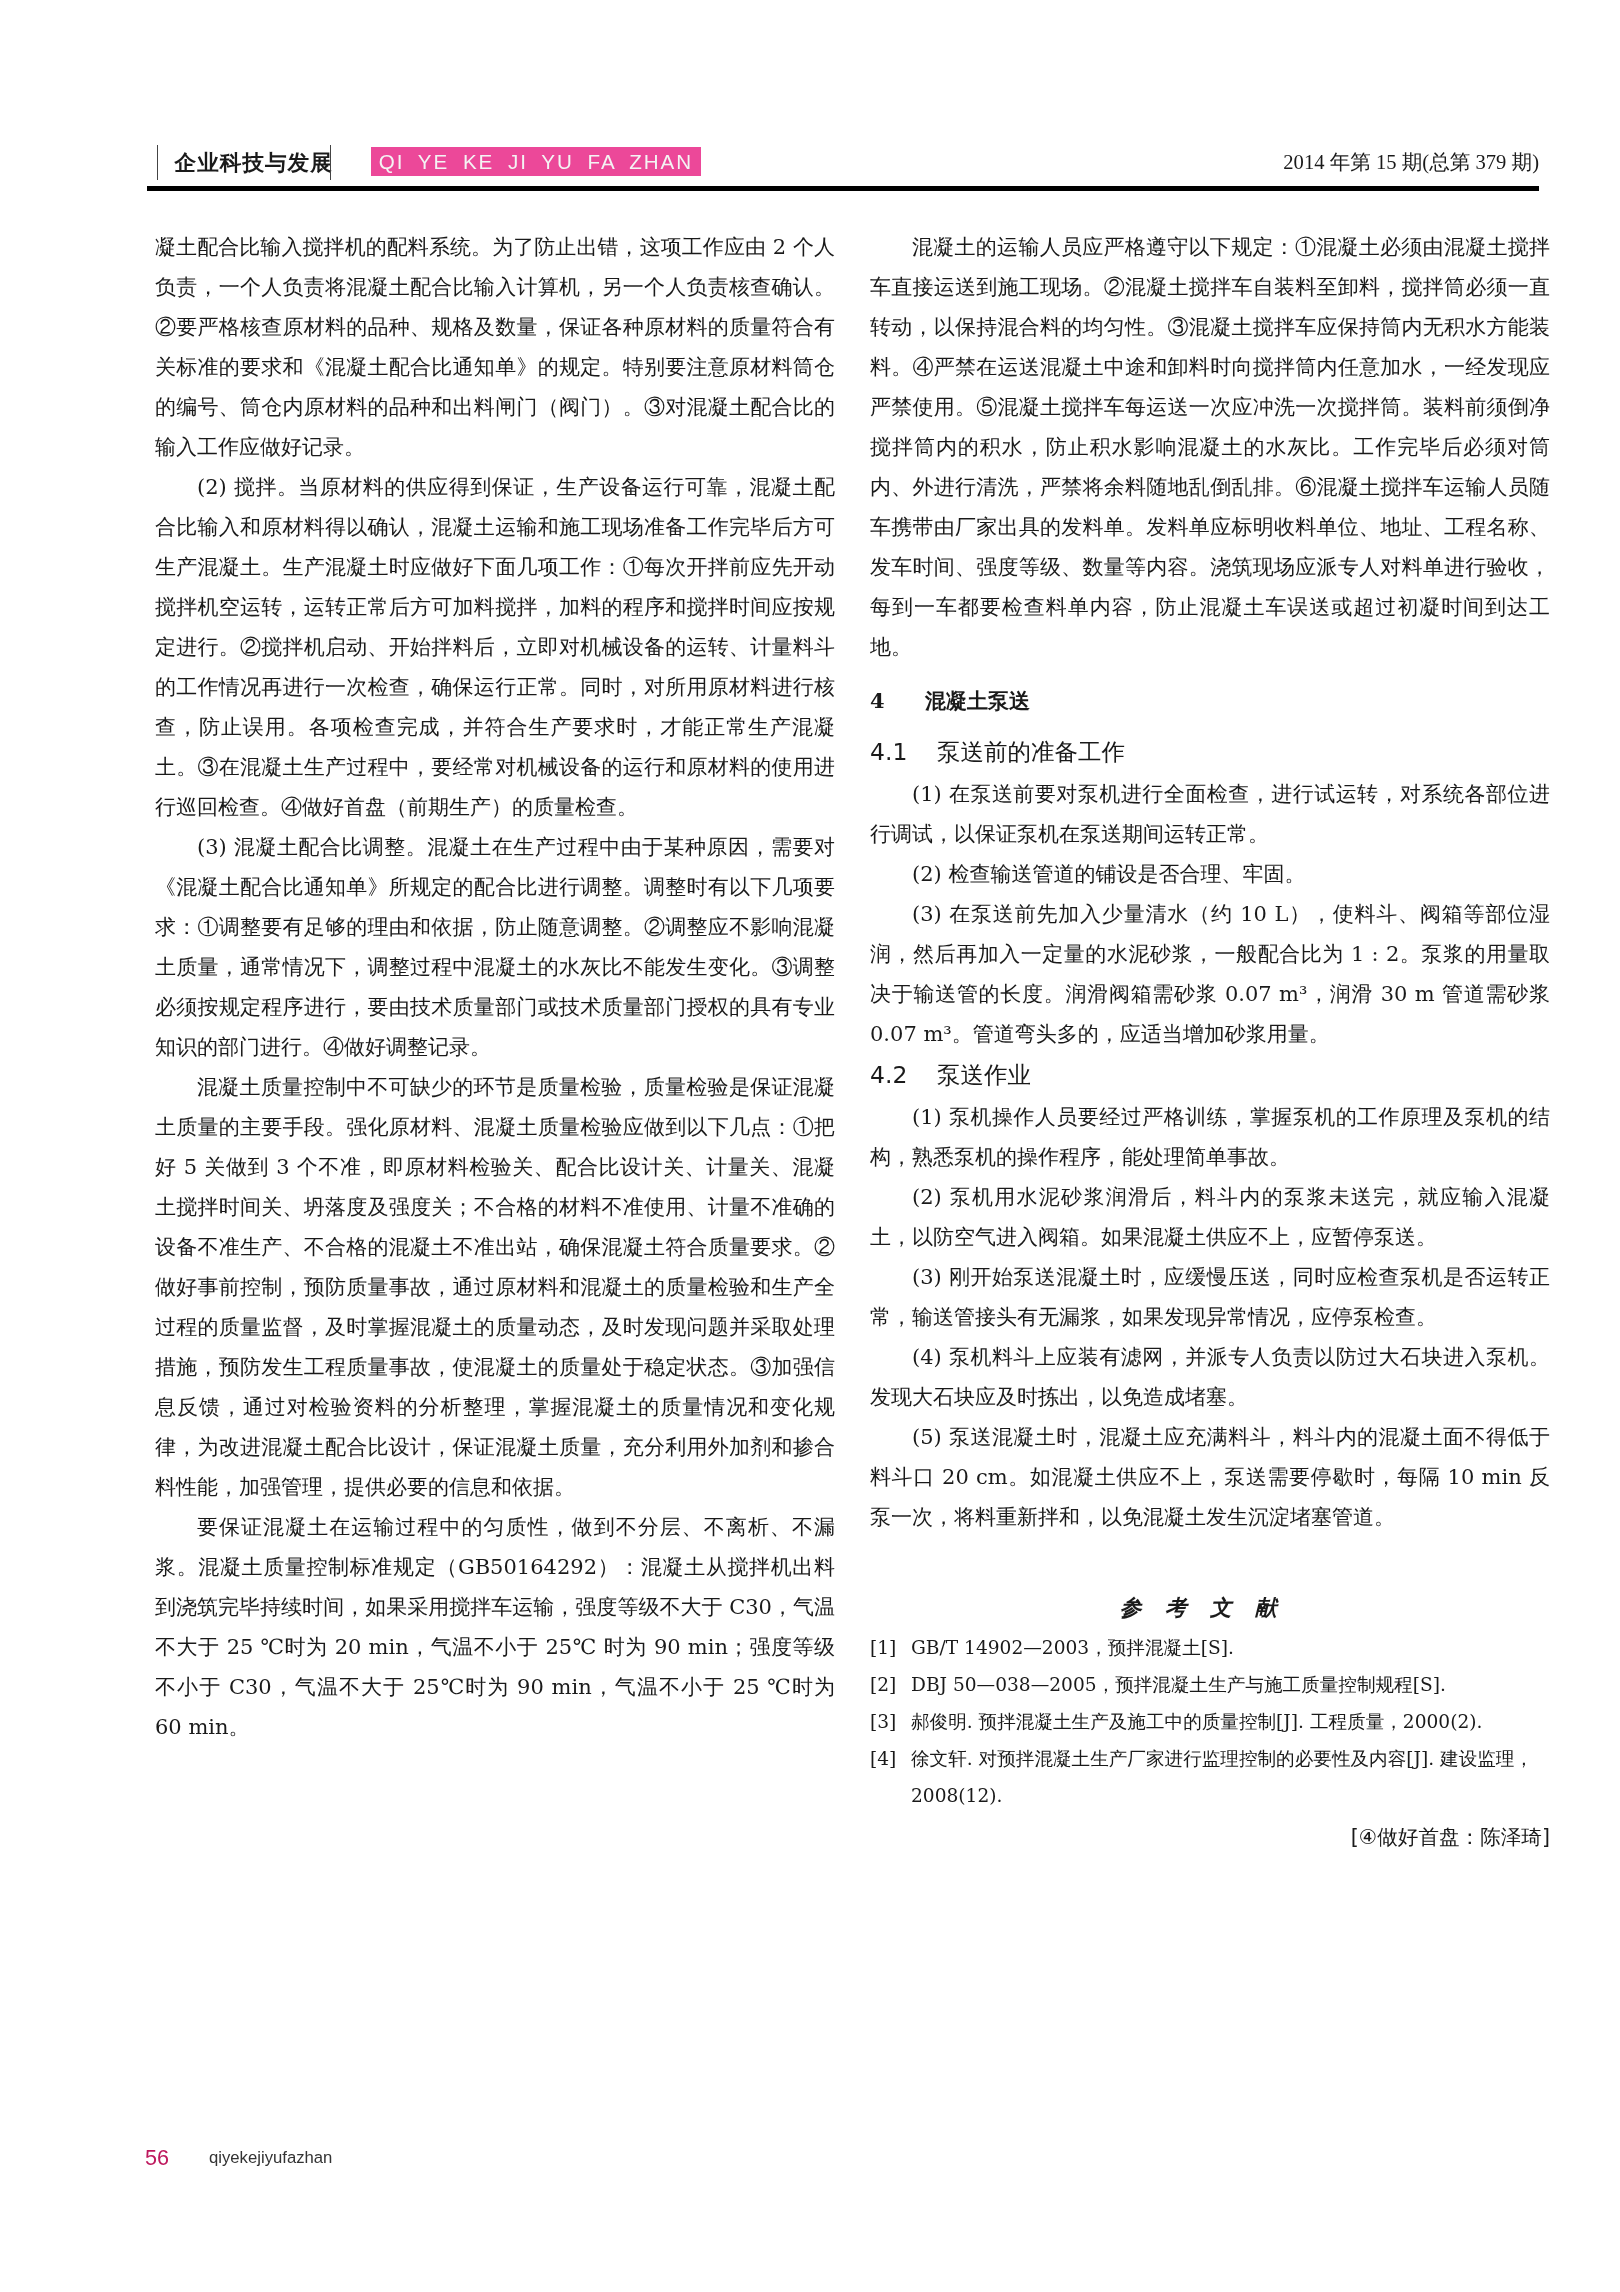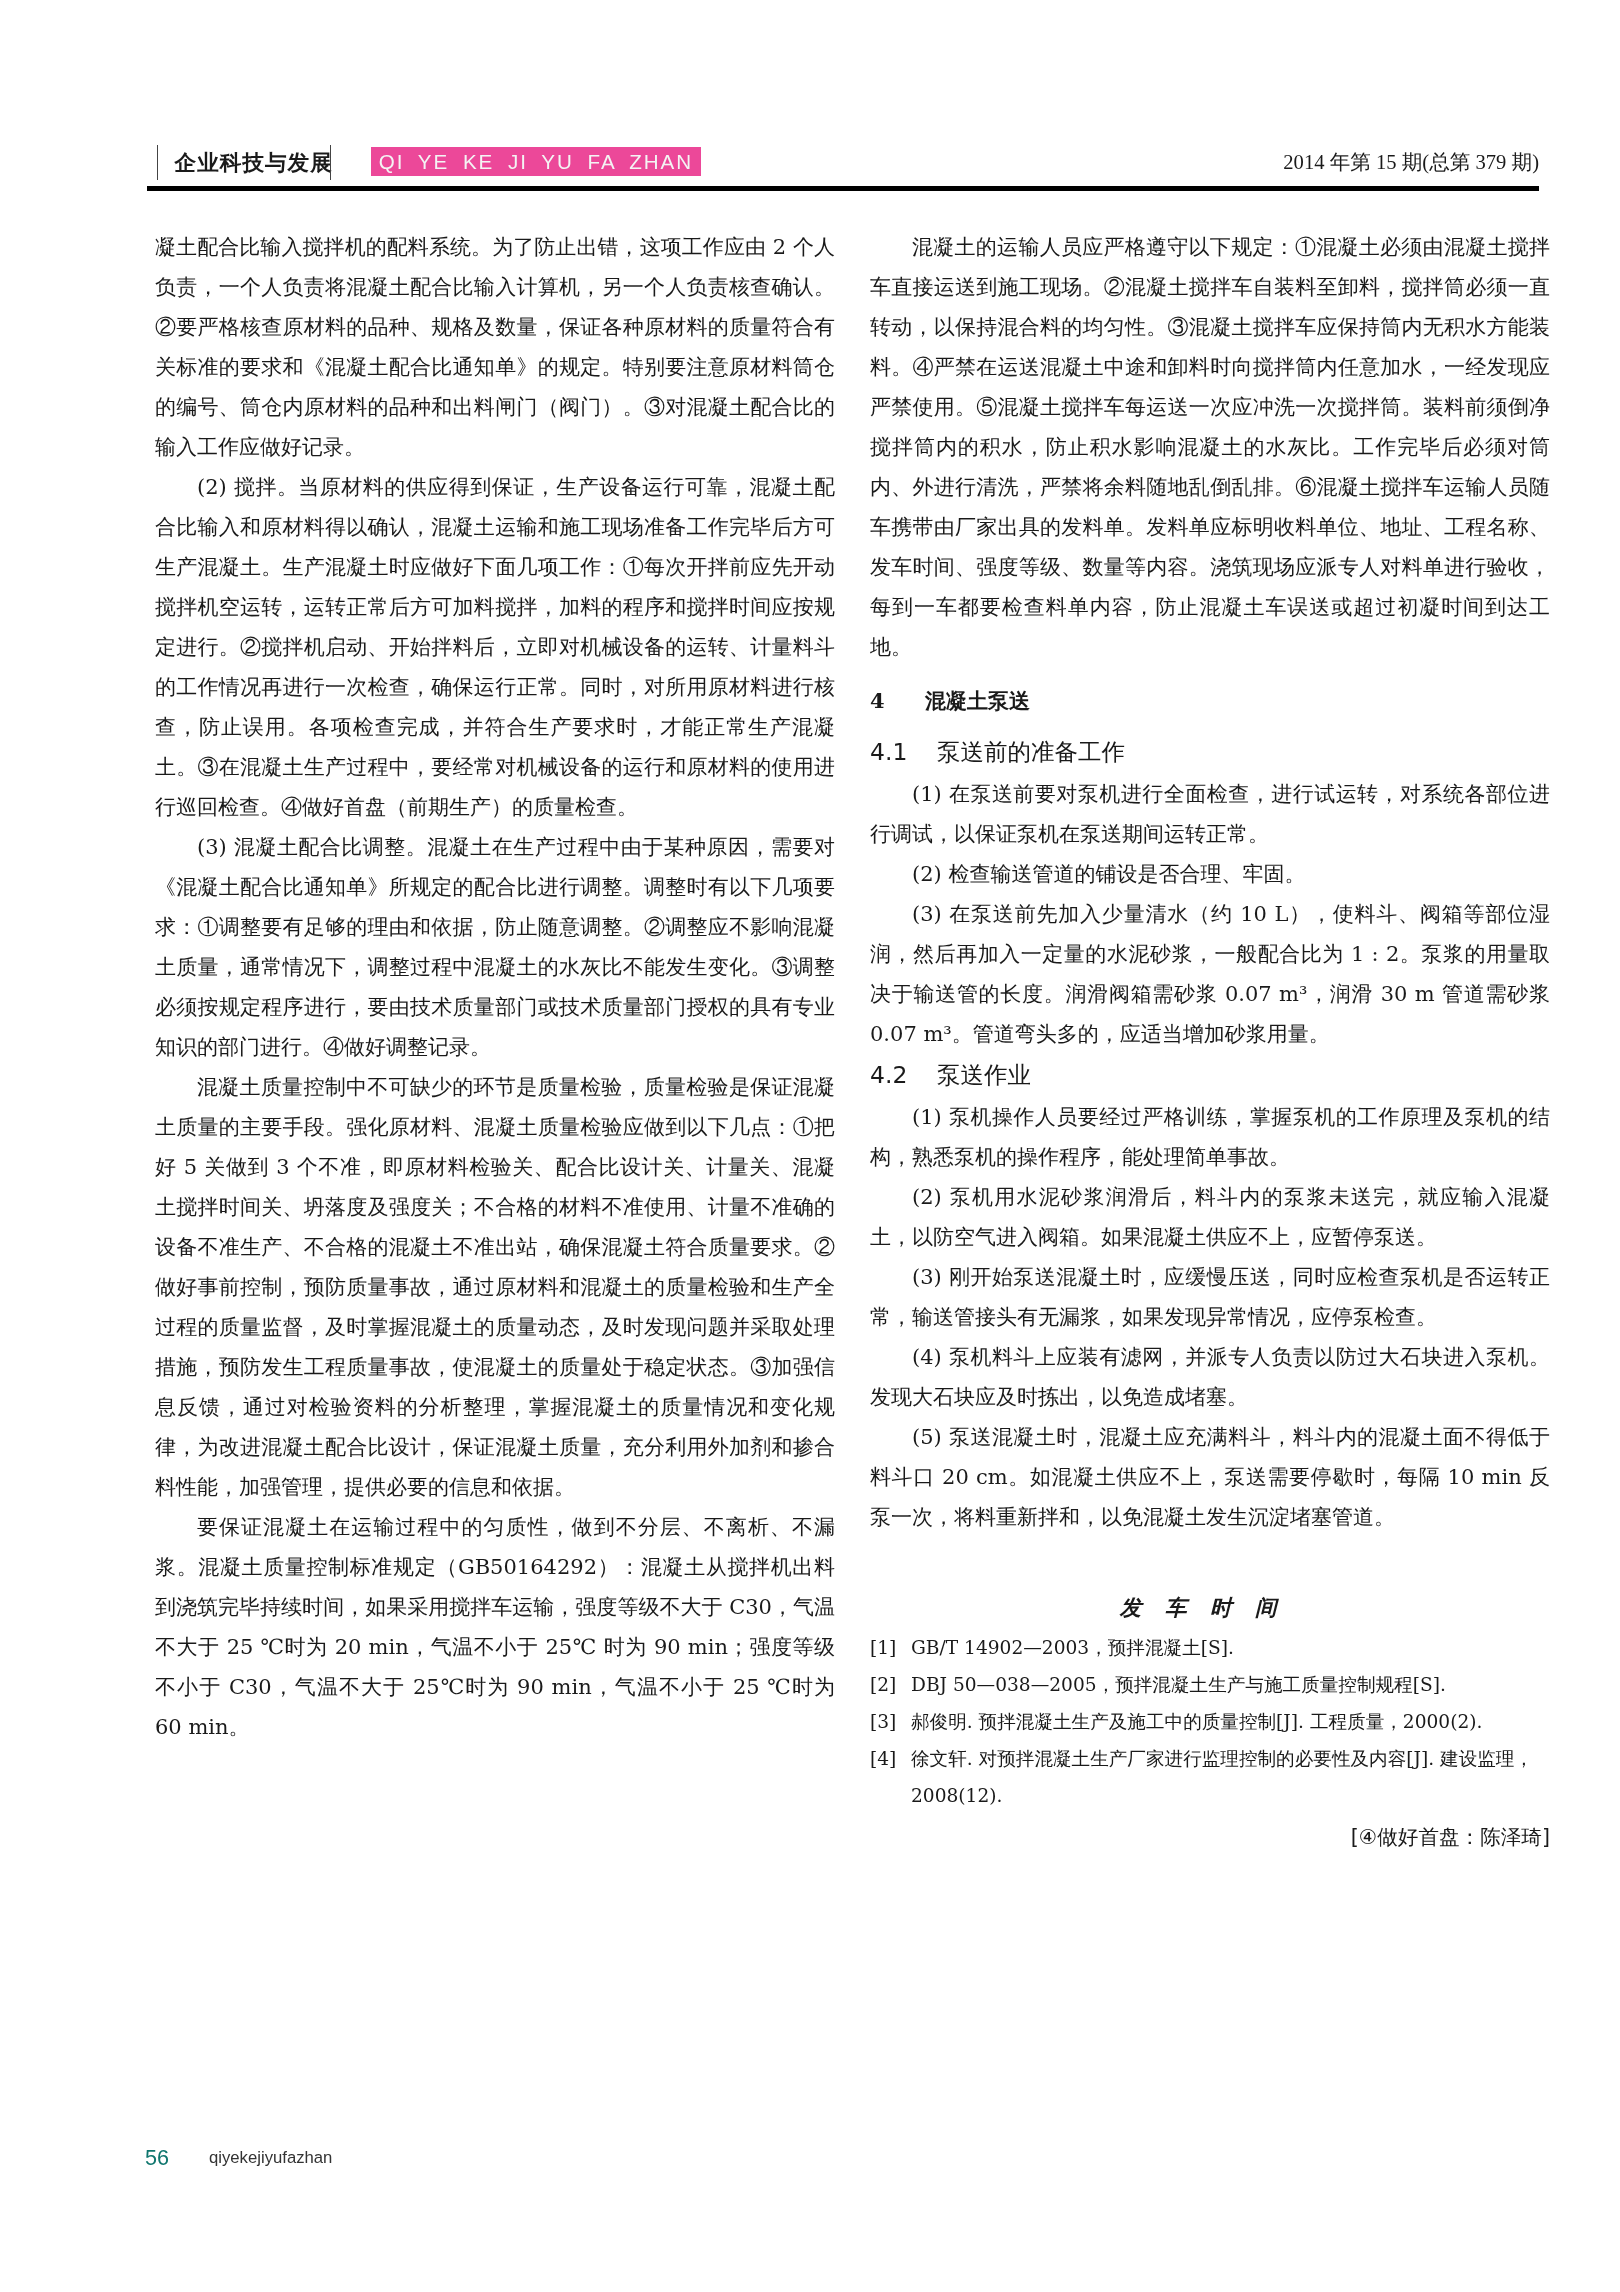--- a/index.html
+++ b/index.html
@@ -24,21 +24,21 @@
   .h2 { font-size: 23.5px; line-height: 39px; margin: 2px 0 2px 0; font-family: "DejaVu Sans", sans-serif; }
   .h2 .num { display: inline-block; width: 67px; }
 
   .refs-title { text-align: center; font-size: 21.6px; font-weight: bold; letter-spacing: 23.5px; line-height: 43px; margin-top: 0; font-style: italic; }
   .ref { display: flex; font-size: 18.6px; line-height: 37px; }
   .ref .rn { width: 41px; flex: none; }
   .ref .rt { flex: 1; }
   .editor { text-align: right; font-size: 20.6px; line-height: 43px; font-family: "DejaVu Sans", sans-serif; margin-top: 2px; }
 
   .footer { position: absolute; left: 145px; top: 2145px; font-family: "Liberation Sans", sans-serif; }
-  .page-num { font-size: 21.6px; color: #0f766e; position: absolute; left: 0; top: 0; }
+  .page-num { font-size: 21.6px; color: #be185d; position: absolute; left: 0; top: 0; }
   .footer-url { font-size: 16.7px; color: #333; position: absolute; left: 64px; top: 2.9px; white-space: nowrap; }
 </style>
 </head>
 <body>
 
 <div class="header">
   <div class="hdr-bar" style="left:0;"></div>
   <div class="journal-cn" style="left:17.6px;">企业科技与发展</div>
   <div class="hdr-bar" style="left:173px;"></div>
   <div class="journal-py" style="left:214px;">QI YE KE JI YU FA ZHAN</div>
@@ -68,21 +68,21 @@
   <div class="h2">
     <span class="num">4.2</span><span>泵送作业</span>
   </div>
   <p class="p indent">(1) 泵机操作人员要经过严格训练，掌握泵机的工作原理及泵机的结构，熟悉泵机的操作程序，能处理简单事故。</p>
   <p class="p indent">(2) 泵机用水泥砂浆润滑后，料斗内的泵浆未送完，就应输入混凝土，以防空气进入阀箱。如果混凝土供应不上，应暂停泵送。</p>
   <p class="p indent">(3) 刚开始泵送混凝土时，应缓慢压送，同时应检查泵机是否运转正常，输送管接头有无漏浆，如果发现异常情况，应停泵检查。</p>
   <p class="p indent">(4) 泵机料斗上应装有滤网，并派专人负责以防过大石块进入泵机。发现大石块应及时拣出，以免造成堵塞。</p>
   <p class="p indent">(5) 泵送混凝土时，混凝土应充满料斗，料斗内的混凝土面不得低于料斗口 20 cm。如混凝土供应不上，泵送需要停歇时，每隔 10 min 反泵一次，将料重新拌和，以免混凝土发生沉淀堵塞管道。</p>
 
   <div style="height:49px;"></div>
-  <div class="refs-title">发车时间</div>
+  <div class="refs-title">参考文献</div>
   <div class="ref">
     <span class="rn">[1]</span>
     <span class="rt">GB/T 14902—2003，预拌混凝土[S].</span>
   </div>
   <div class="ref">
     <span class="rn">[2]</span>
     <span class="rt">DBJ 50—038—2005，预拌混凝土生产与施工质量控制规程[S].</span>
   </div>
   <div class="ref">
     <span class="rn">[3]</span>

